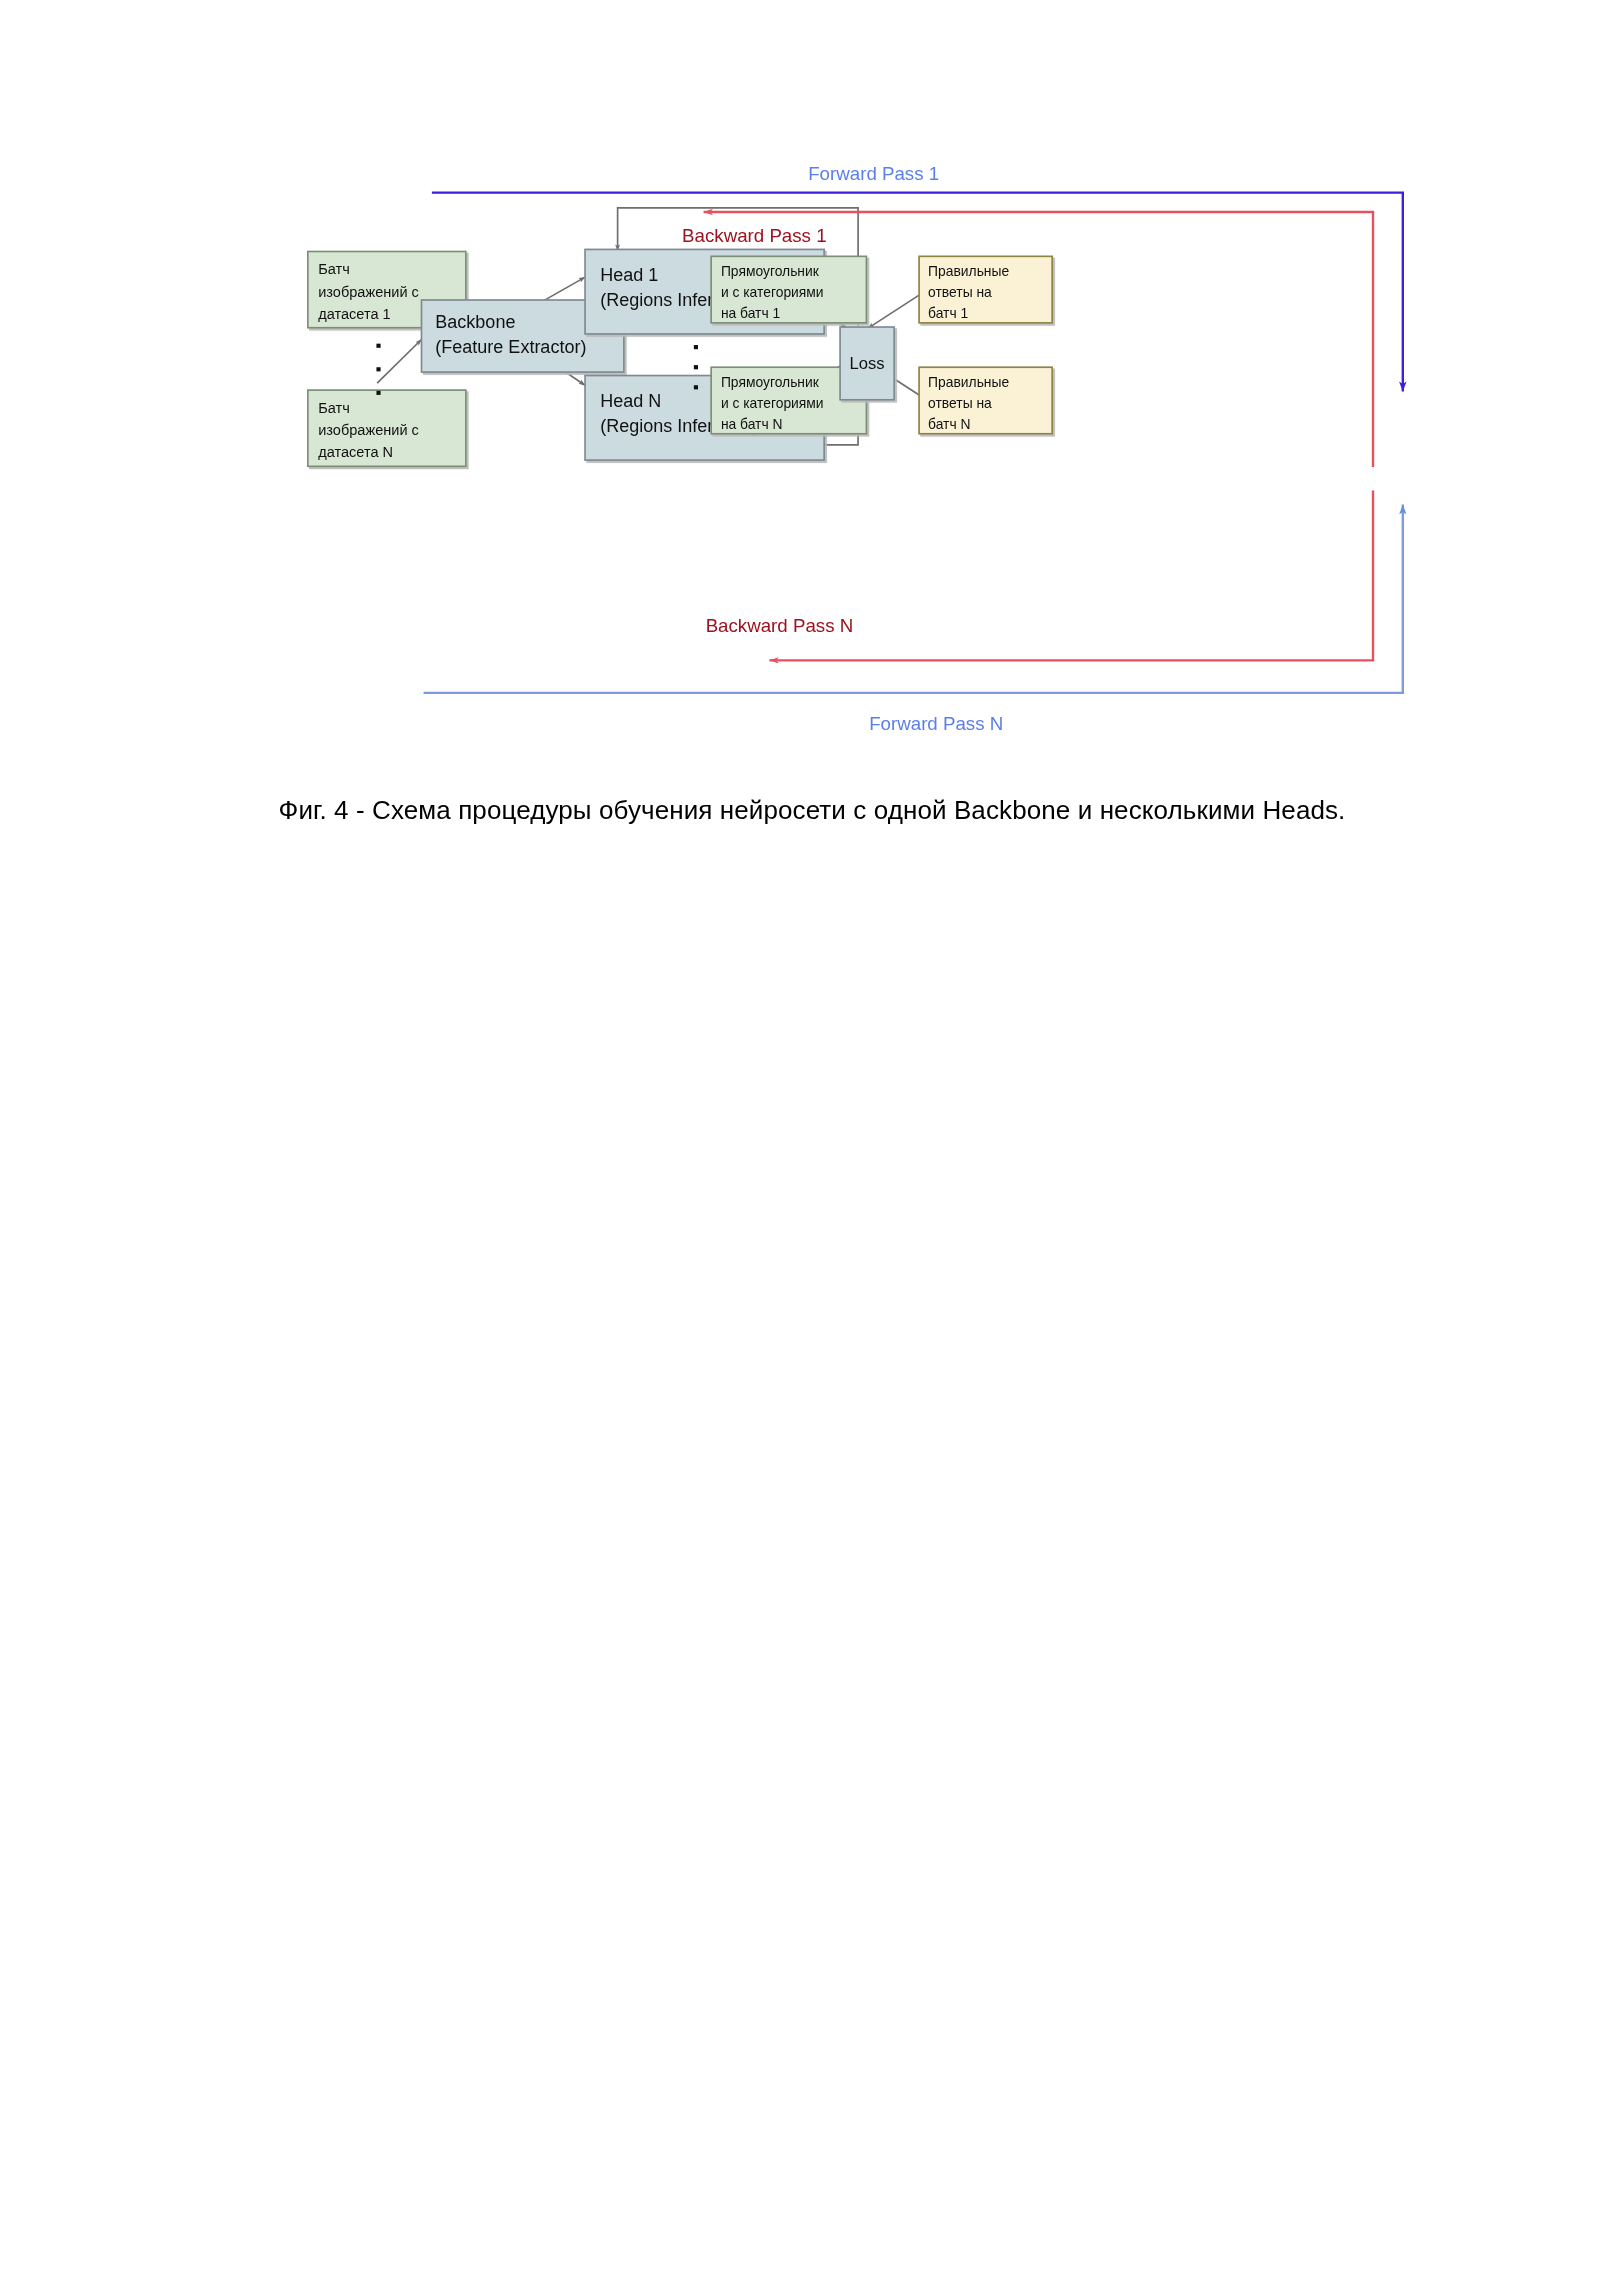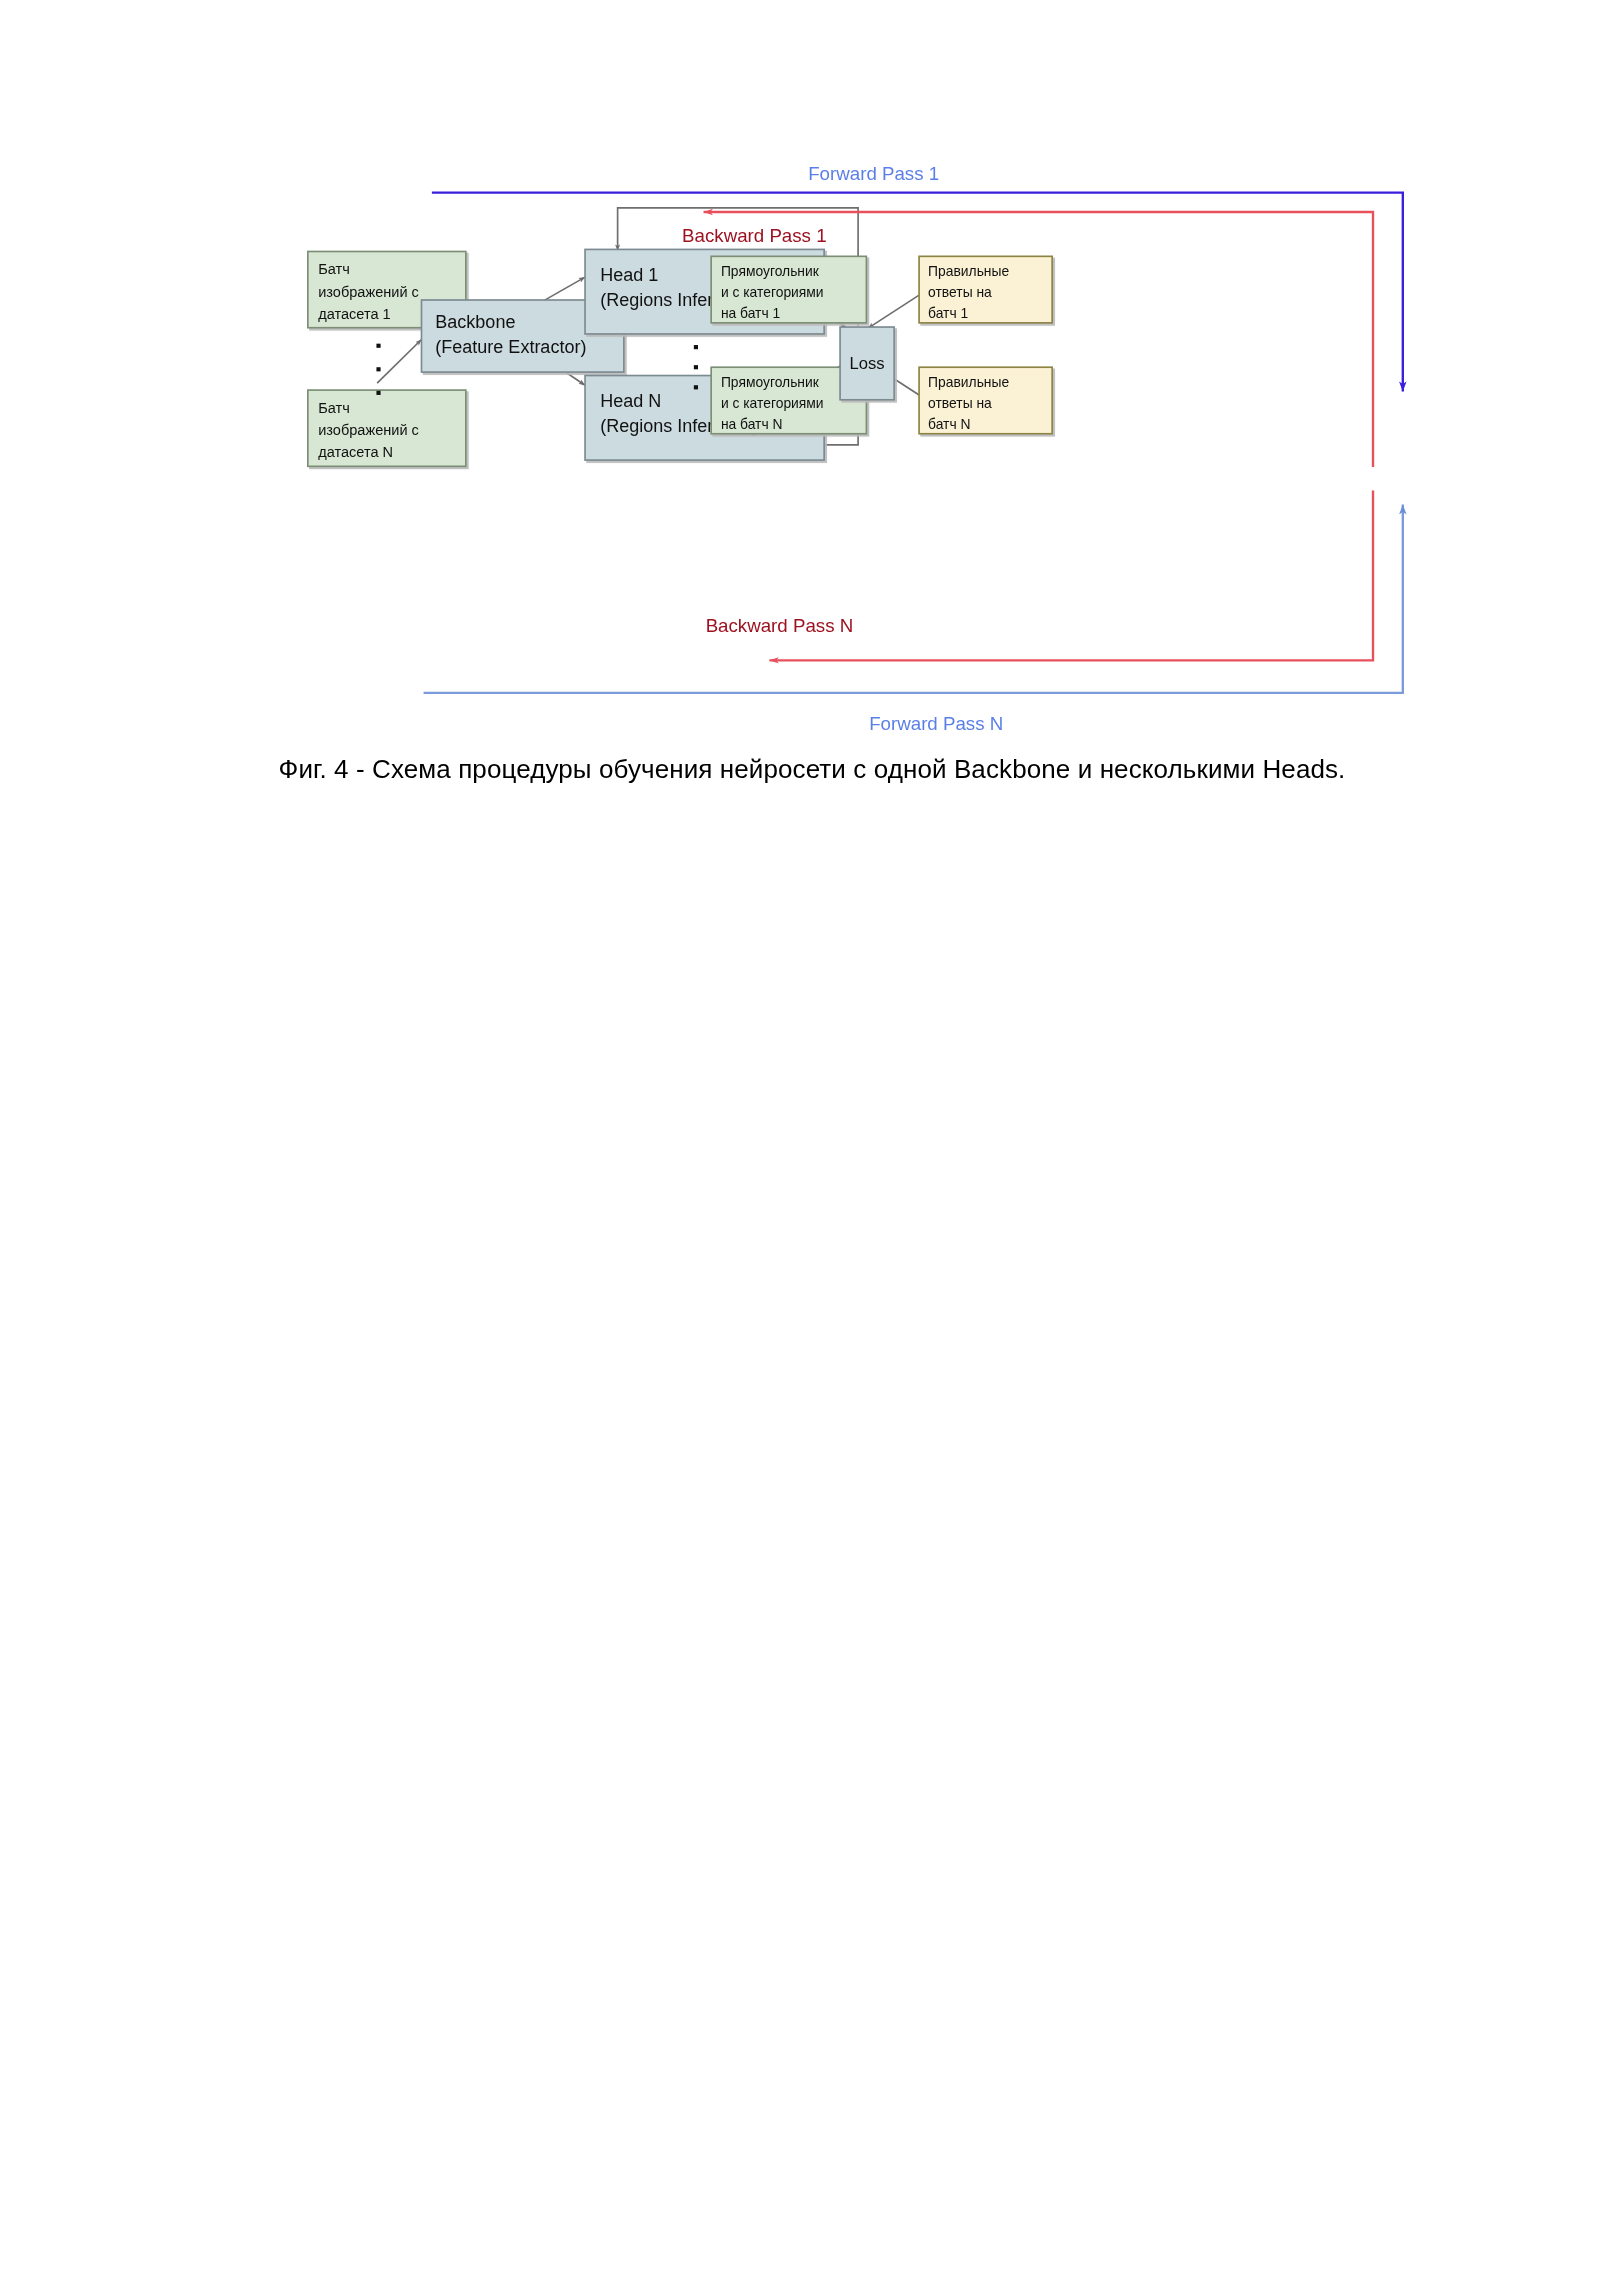--- a/index.html
+++ b/index.html
@@ -43,21 +43,21 @@
     font-family: "Liberation Sans", sans-serif;
     fill: #111111;
   }
   .pass-label {
     font-family: "Liberation Sans", sans-serif;
     font-size: 27px;
   }
   .caption {
     position: absolute;
     left: 249px;
-    top: 751px;
+    top: 792px;
     width: 1126px;
     text-align: center;
     font-family: "Liberation Sans", sans-serif;
     font-size: 26px;
     line-height: 1.42;
     color: #000000;
     letter-spacing: 0.1px;
   }
 </style>
 </head>

